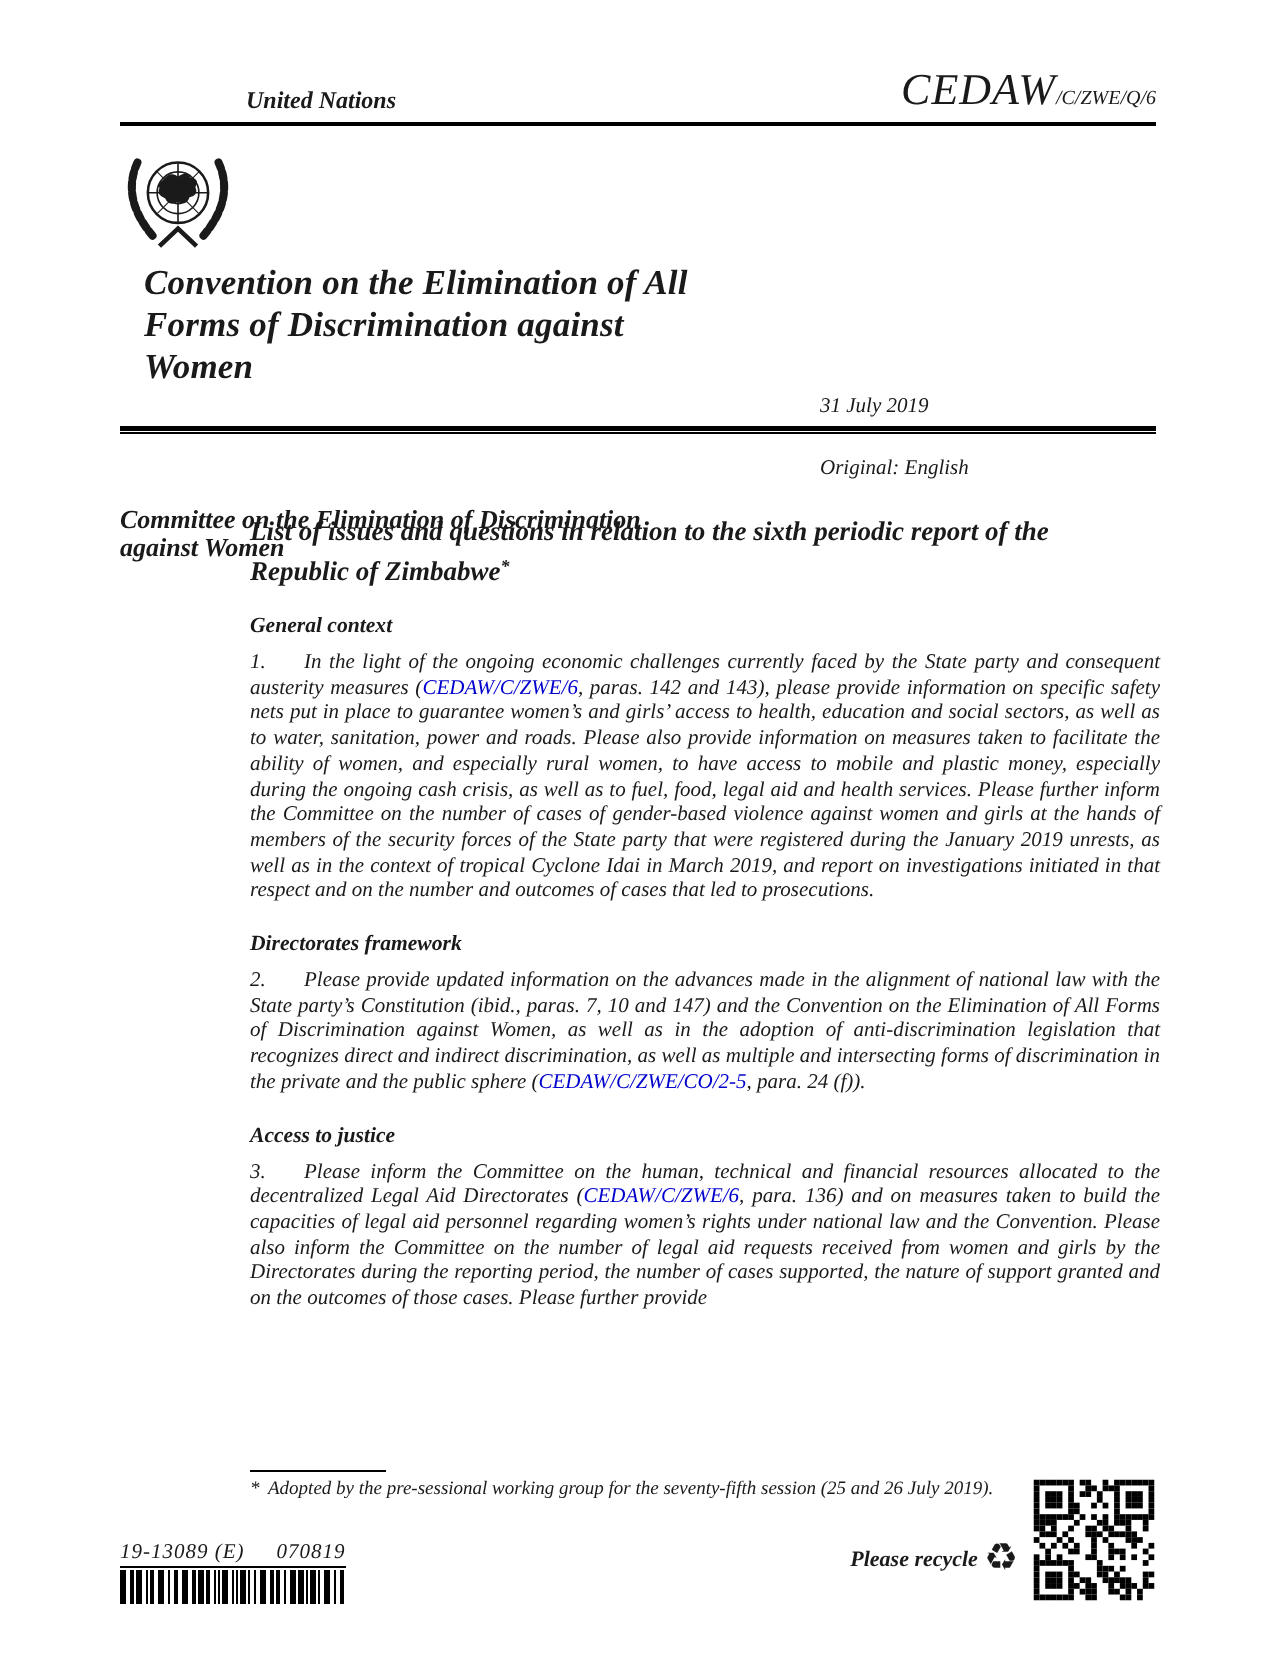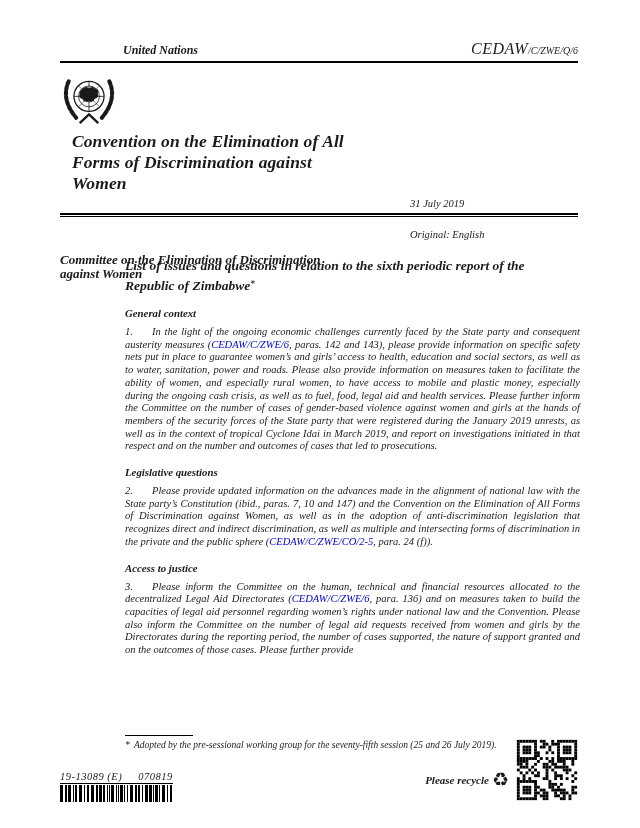--- a/index.html
+++ b/index.html
@@ -11,21 +11,21 @@
   }
   
   .header-top {
     position:absolute; top:34px; left:60px; right:62px; height:29px;
     border-bottom:2px solid #000;
     display:flex; justify-content:space-between; align-items:flex-end;
     padding-bottom:3px;
   }
   .un-label { font-weight:bold; font-size:12px; padding-left:63px; }
   .doc-symbol { white-space:nowrap; }
-  .sym-main { font-size:16px; letter-spacing:.5px; }
+  .sym-main { font-size:22px; letter-spacing:.5px; }
   .sym-suffix { font-size:10px; }
   .header-main { position:absolute; top:70px; left:60px; right:62px; display:flex;flex-direction:column; }
   .emblem { width:58px; height:58px; flex:0 0 58px; margin-top:2px; }
   .org-title {
     font-weight:bold; font-size:17.5px; line-height:21px;
     width:272px; margin-left:12px; margin-top:1px; letter-spacing:.1px;
   }
   .doc-info { margin-left:auto; width:168px; font-size:10.5px; line-height:13px; margin-top:3px; }
   .doc-info .gap { height:18px; }
   
@@ -97,21 +97,21 @@
     <div>Committee on the Elimination of Discrimination</div>
     <div>against Women</div>
   </div>
 
   <div class="content">
     <div class="doc-title"><span>List of issues and questions in relation to the sixth periodic report of the Republic of Zimbabwe</span><span class="fn-mark">*</span></div>
 
     <div class="section-heading">General context</div>
     <p class="para"><span class="para-num">1.</span><span>In the light of the ongoing economic challenges currently faced by the State party and consequent austerity measures (</span><span class="doc-link">CEDAW/C/ZWE/6</span><span>, paras. 142 and 143), please provide information on specific safety nets put in place to guarantee women’s and girls’ access to health, education and social sectors, as well as to water, sanitation, power and roads. Please also provide information on measures taken to facilitate the ability of women, and especially rural women, to have access to mobile and plastic money, especially during the ongoing cash crisis, as well as to fuel, food, legal aid and health services. Please further inform the Committee on the number of cases of gender-based violence against women and girls at the hands of members of the security forces of the State party that were registered during the January 2019 unrests, as well as in the context of tropical Cyclone Idai in March 2019, and report on investigations initiated in that respect and on the number and outcomes of cases that led to prosecutions.</span></p>
 
-    <div class="section-heading">Legislative questions</div>
+    <div class="section-heading">Directorates framework</div>
     <p class="para"><span class="para-num">2.</span><span>Please provide updated information on the advances made in the alignment of national law with the State party’s Constitution (ibid., paras. 7, 10 and 147) and the Convention on the Elimination of All Forms of Discrimination against Women, as well as in the adoption of anti-discrimination legislation that recognizes direct and indirect discrimination, as well as multiple and intersecting forms of discrimination in the private and the public sphere (</span><span class="doc-link">CEDAW/C/ZWE/CO/2-5</span><span>, para. 24 (f)).</span></p>
 
     <div class="section-heading">Access to justice</div>
     <p class="para"><span class="para-num">3.</span><span>Please inform the Committee on the human, technical and financial resources allocated to the decentralized Legal Aid Directorates (</span><span class="doc-link">CEDAW/C/ZWE/6</span><span>, para. 136) and on measures taken to build the capacities of legal aid personnel regarding women’s rights under national law and the Convention. Please also inform the Committee on the number of legal aid requests received from women and girls by the Directorates during the reporting period, the number of cases supported, the nature of support granted and on the outcomes of those cases. Please further provide</span></p>
   </div>
 
   <div class="footnote">
     <div class="footnote-rule"></div>
     <div class="footnote-text"><span class="mark">*</span><span>Adopted by the pre-sessional working group for the seventy-fifth session (25 and 26 July 2019).</span></div>
   </div>

